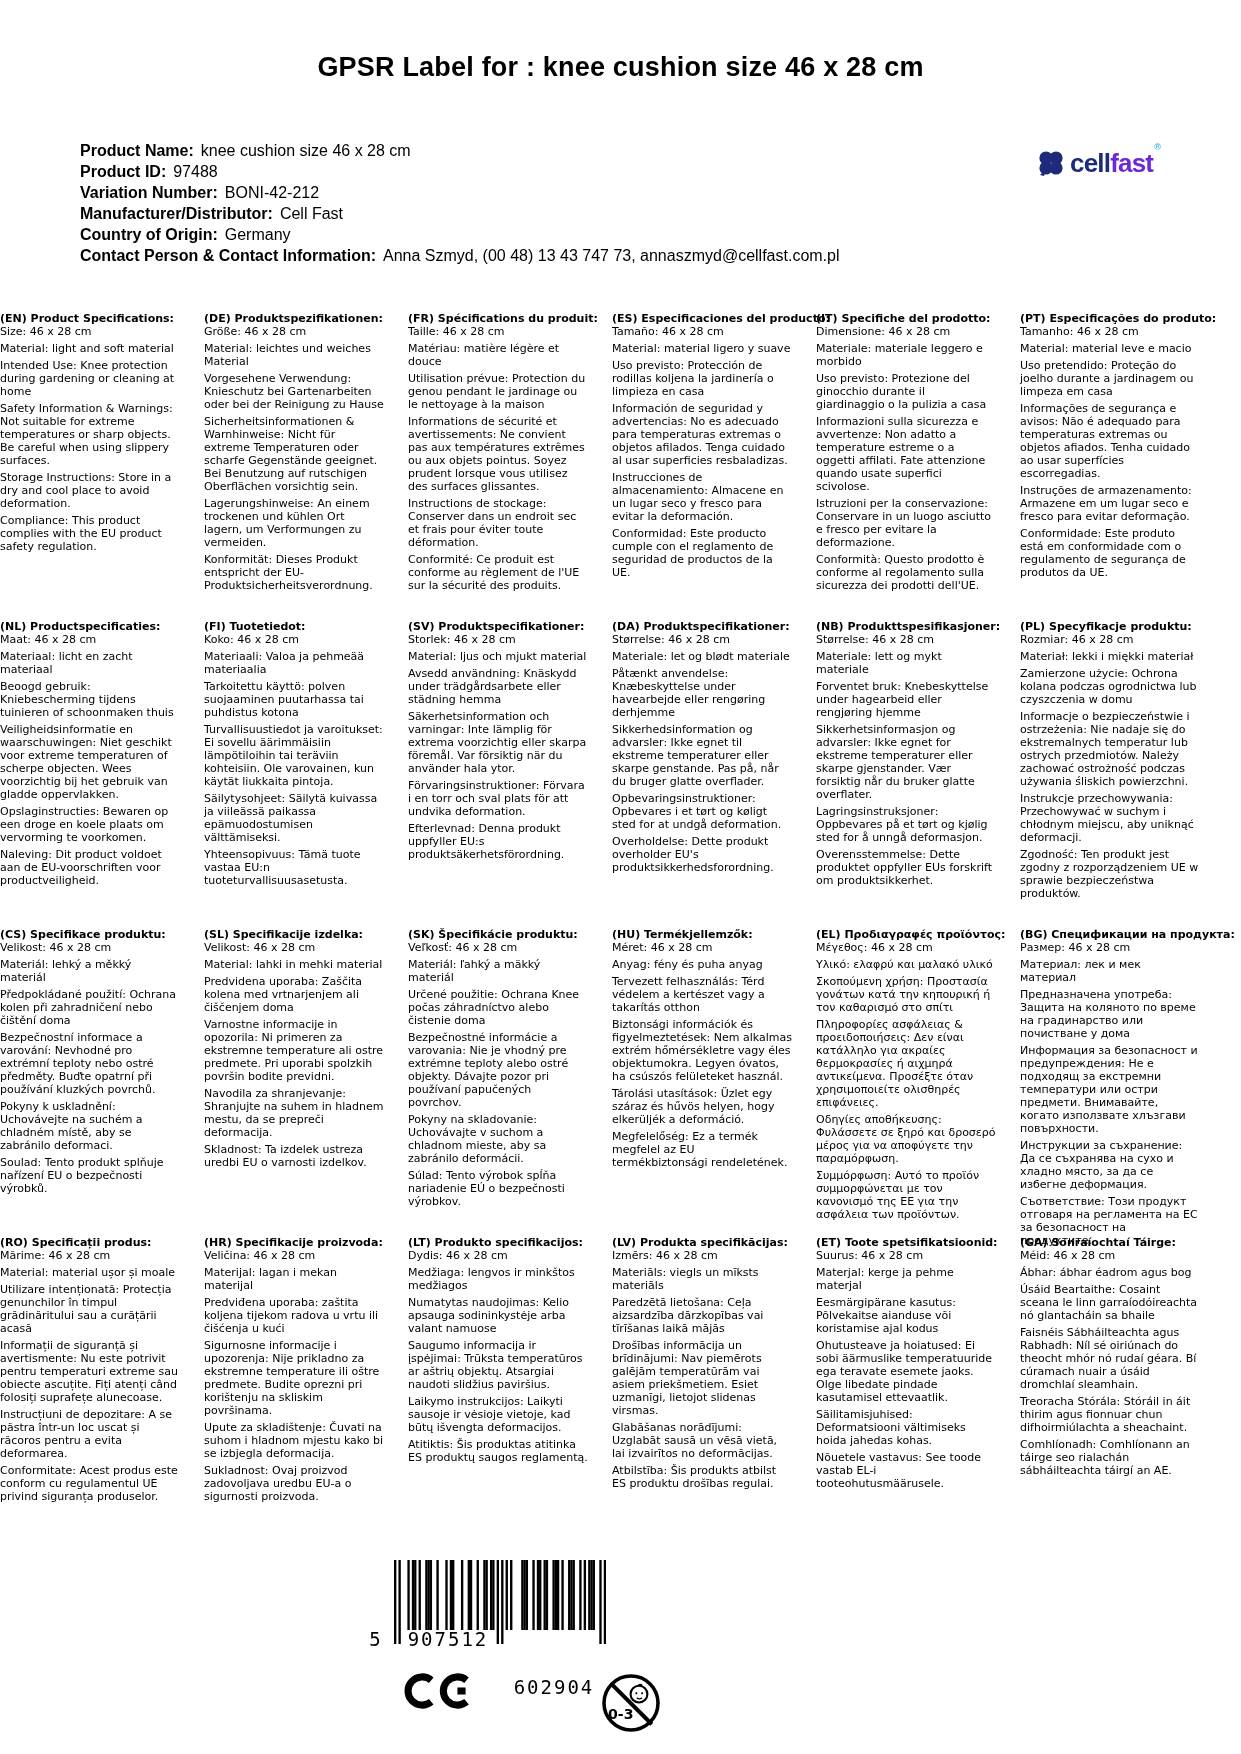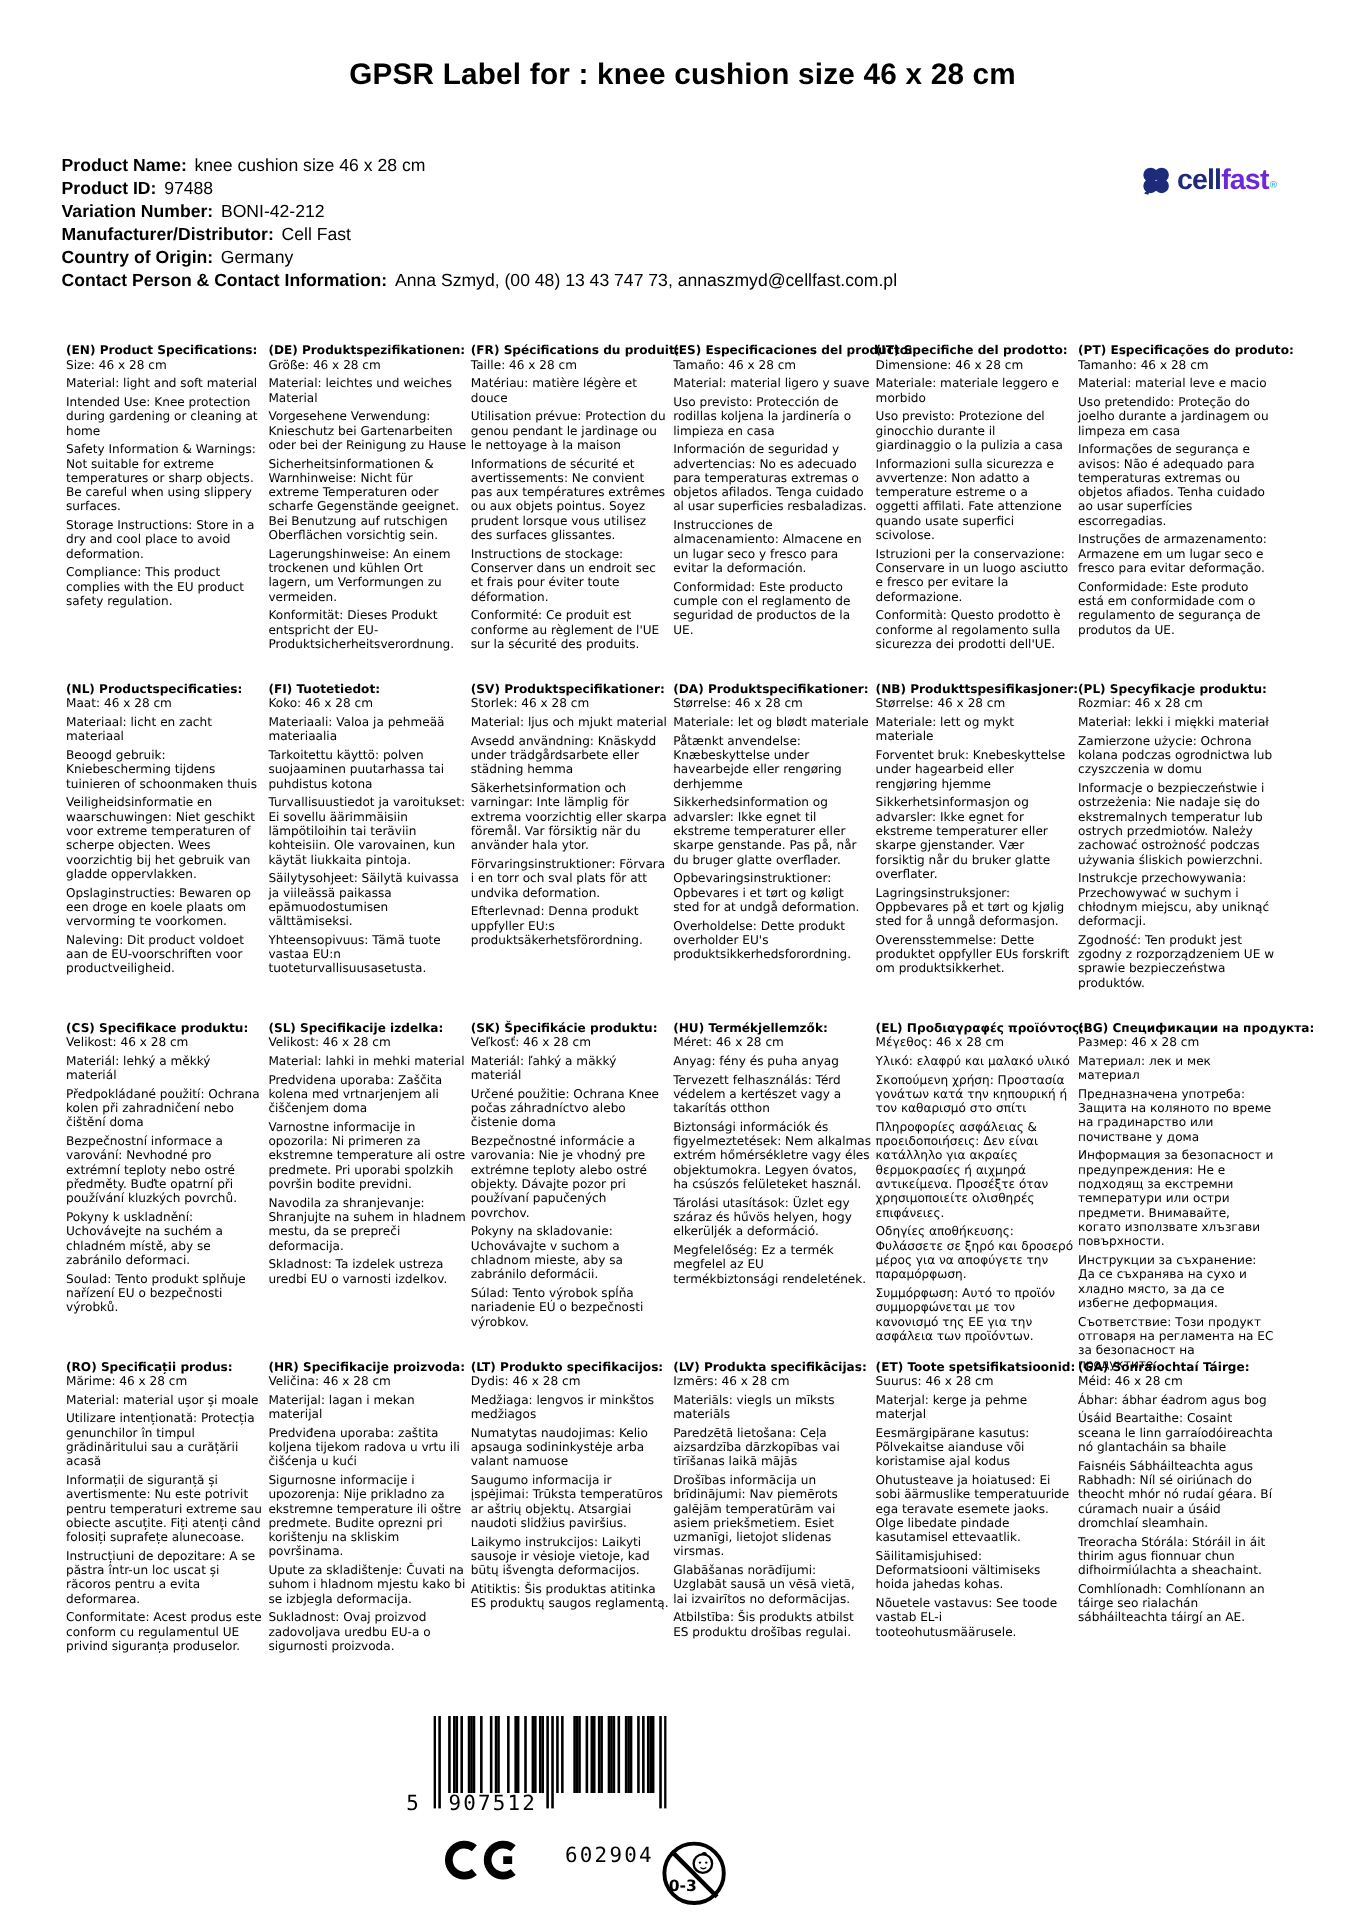--- a/index.html
+++ b/index.html
@@ -9,32 +9,32 @@
     font-family:"DejaVu Sans","Liberation Sans",sans-serif; overflow:hidden;
   }
   .page-title {
     position:absolute; top:52px; left:0; width:100%; text-align:center;
     font-family:"Liberation Sans",sans-serif; font-weight:700; font-size:27px; letter-spacing:.2px;
   }
   .info {
     position:absolute; left:56px; top:140px;
     font-family:"Liberation Sans",sans-serif; font-size:16px; line-height:21px;
   }
-  .info .row { white-space:nowrap; }
+  .info .row { white-space:nowrap;margin-left:24px; }
   .info .lbl { font-weight:700; padding-right:7px; }
   .logo {
-    position:absolute; left:1036px; top:148px; display:flex; align-items:flex-end;
+    position:absolute; left:1036px; top:148px; display:flex; align-items:flex-start;
     font-family:"Liberation Sans",sans-serif; font-weight:700; font-size:26px; letter-spacing:-0.8px;
   }
   .logo svg { margin-right:4px; }
   .logo .reg { font-size:9px; vertical-align:top; line-height:10px; position:relative; top:-6px; left:1px; }
   .spacer { height:312px; }
   .grid {
-    margin-left:60px; width:1160px; display:grid;
-    grid-template-columns:repeat(6,180px); column-gap:4px; grid-auto-rows:308px;
+    width:1160px; display:grid;
+    grid-template-columns:repeat(6,180px); column-gap:24px; grid-auto-rows:308px;
   }
   .spec { font-size:11px; line-height:13px; }
   .spec h3 { font-size:11px; line-height:13px; font-weight:700; white-space:nowrap; }
   .spec p { margin:0 0 4px 0; overflow-wrap:break-word; word-wrap:break-word; }
   .footer { width:212px; margin:16px 0 0 394px; position:relative; }
   .ean { position:relative; width:212px; height:90px; }
   .ean-digits span {
     position:absolute; font-family:"DejaVu Sans Mono","Liberation Mono",monospace;
     font-size:19px; letter-spacing:2px; top:68px; text-align:center; background:transparent;
   }

